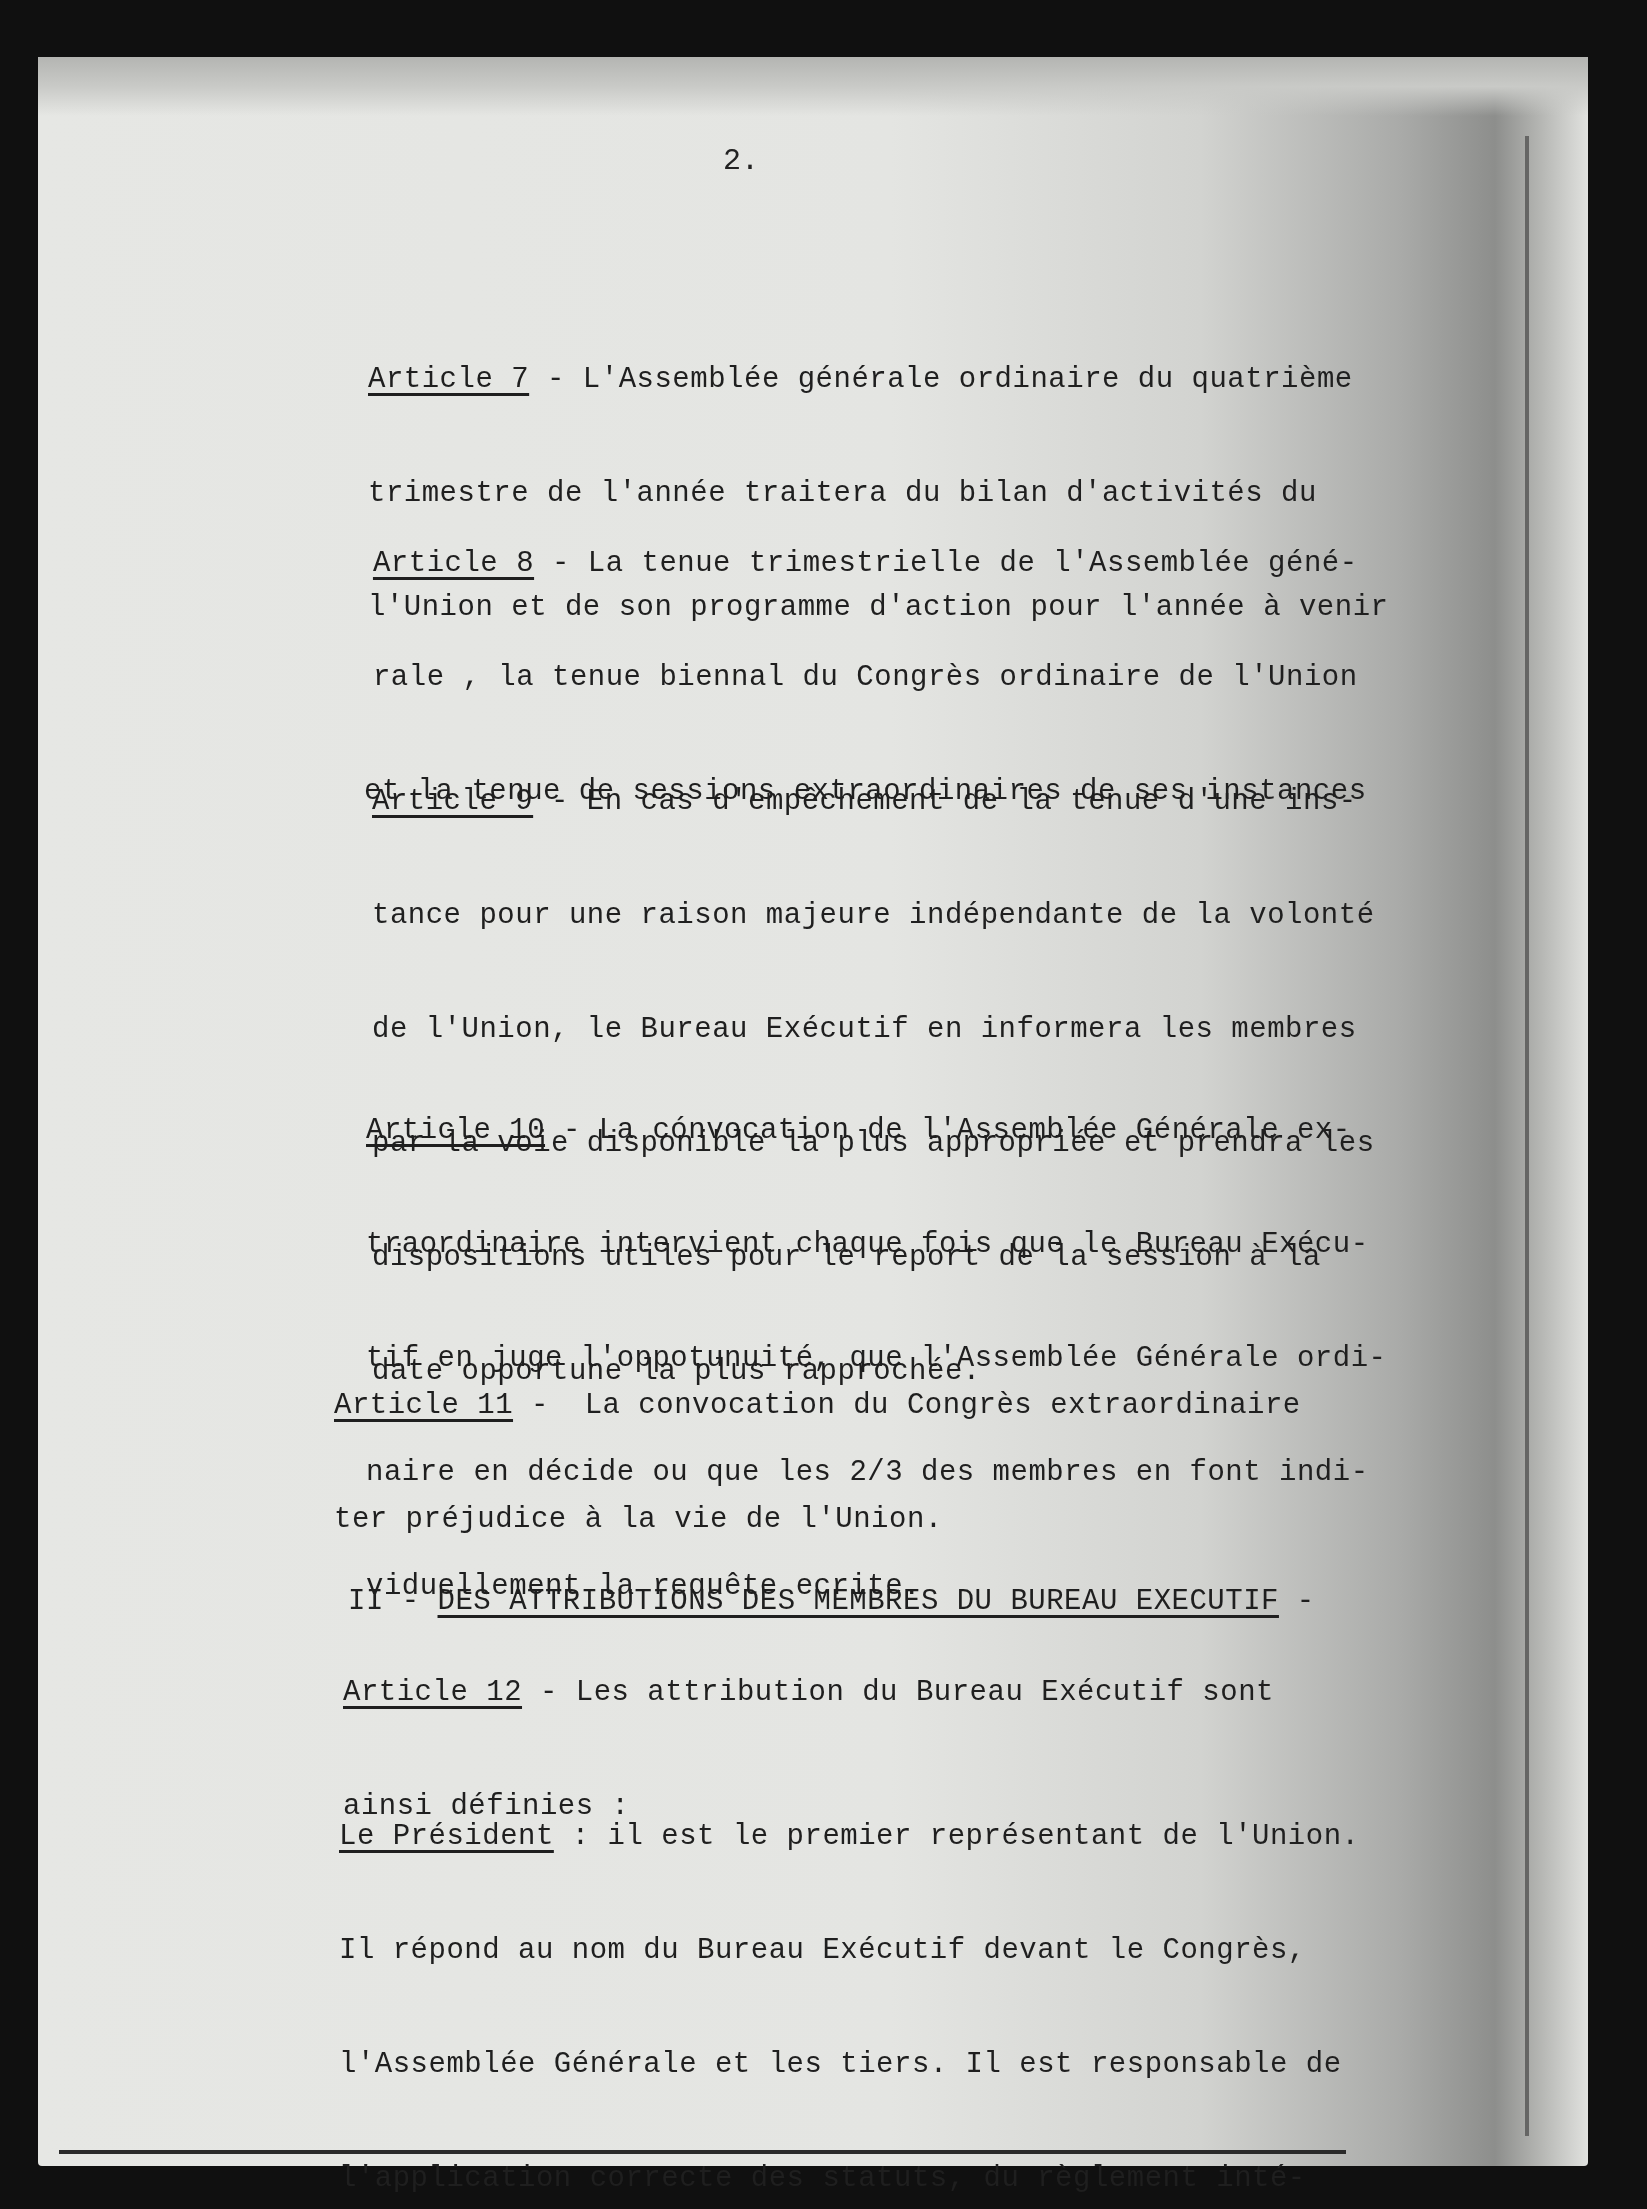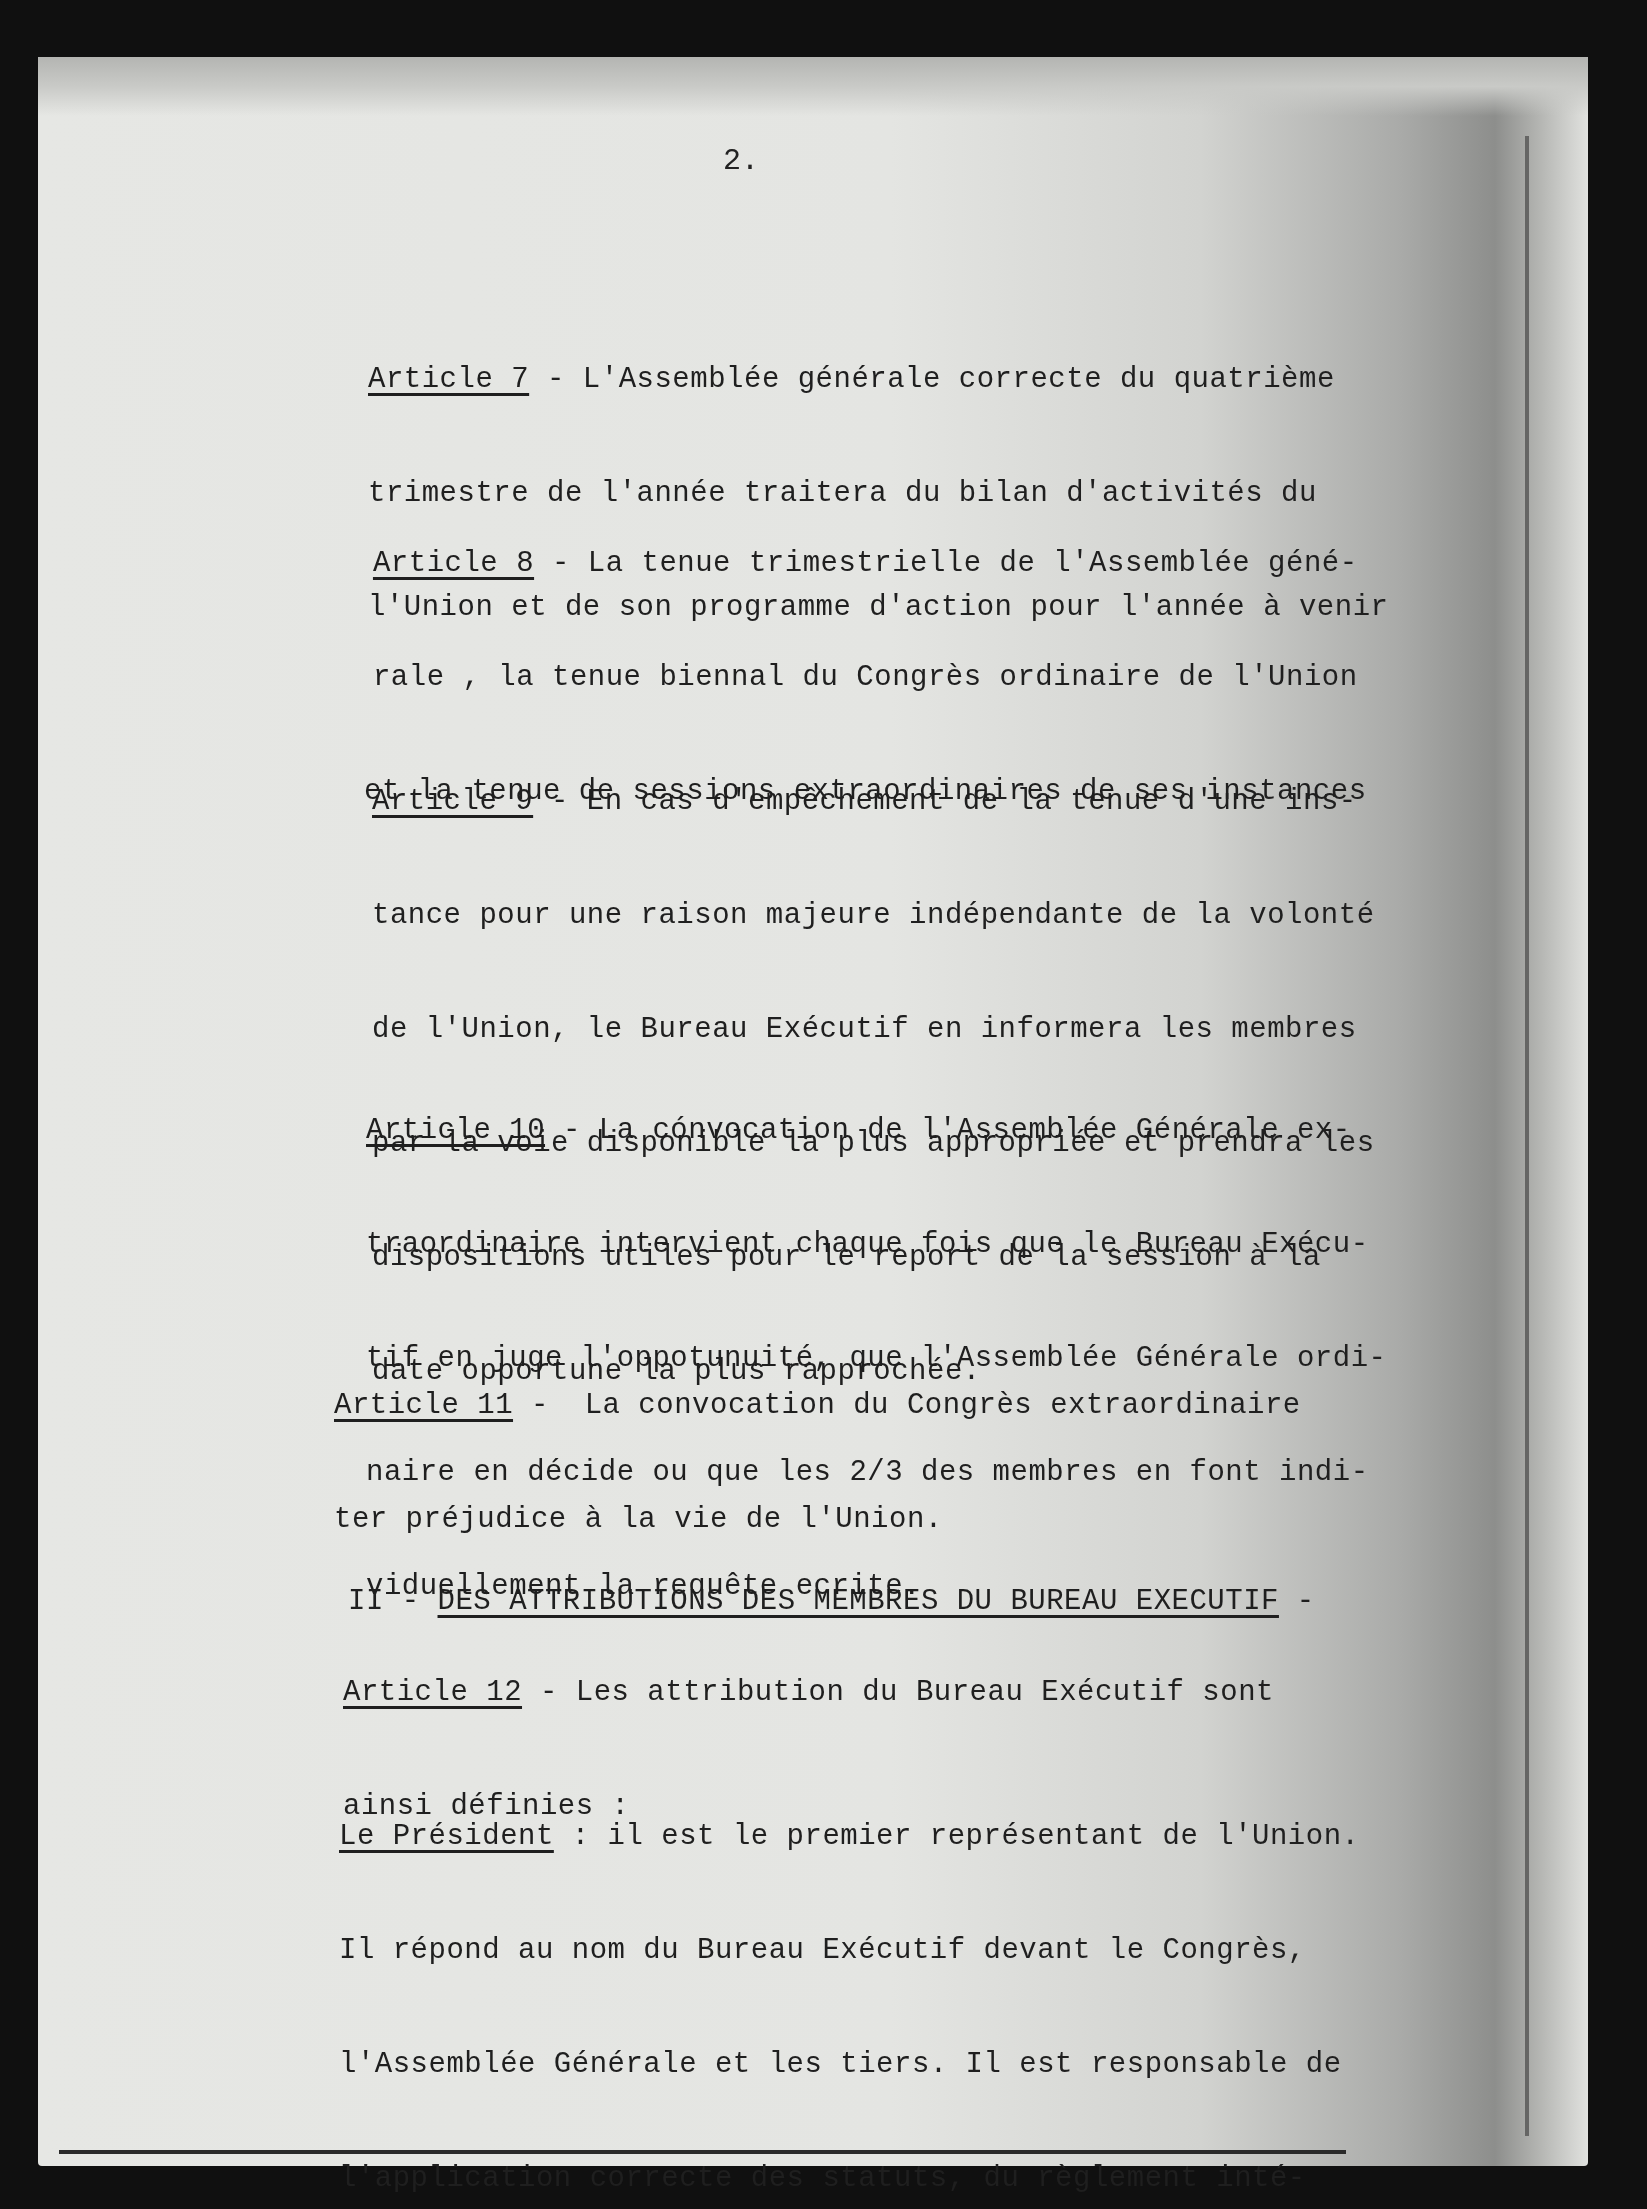--- a/index.html
+++ b/index.html
@@ -28,21 +28,21 @@
 </style>
 </head>
 <body>
 
 <div class="paper">
   <div class="page-num">2.</div>
 </div>
 <div class="bottom-line"></div>
 
 <div class="block" style="left:368px; top:285px;">
-  <span class="line"><span class="label">Article 7</span><span> - </span><span>L'Assemblée générale correcte du quatrième</span></span>
+  <span class="line"><span class="label">Article 7</span><span> - </span><span>L'Assemblée générale ordinaire du quatrième</span></span>
   <span class="line">trimestre de l'année traitera du bilan d'activités du</span>
   <span class="line">l'Union et de son programme d'action pour l'année à venir</span>
 </div>
 
 <div class="block" style="left:364px; top:469px;text-align:center;">
   <span class="line"><span class="label">Article 8</span><span> - </span><span>La tenue trimestrielle de l'Assemblée géné-</span></span>
   <span class="line">rale , la tenue biennal du Congrès ordinaire de l'Union</span>
   <span class="line">et la tenue de sessions extraordinaires de ses instances</span>
 </div>
 

